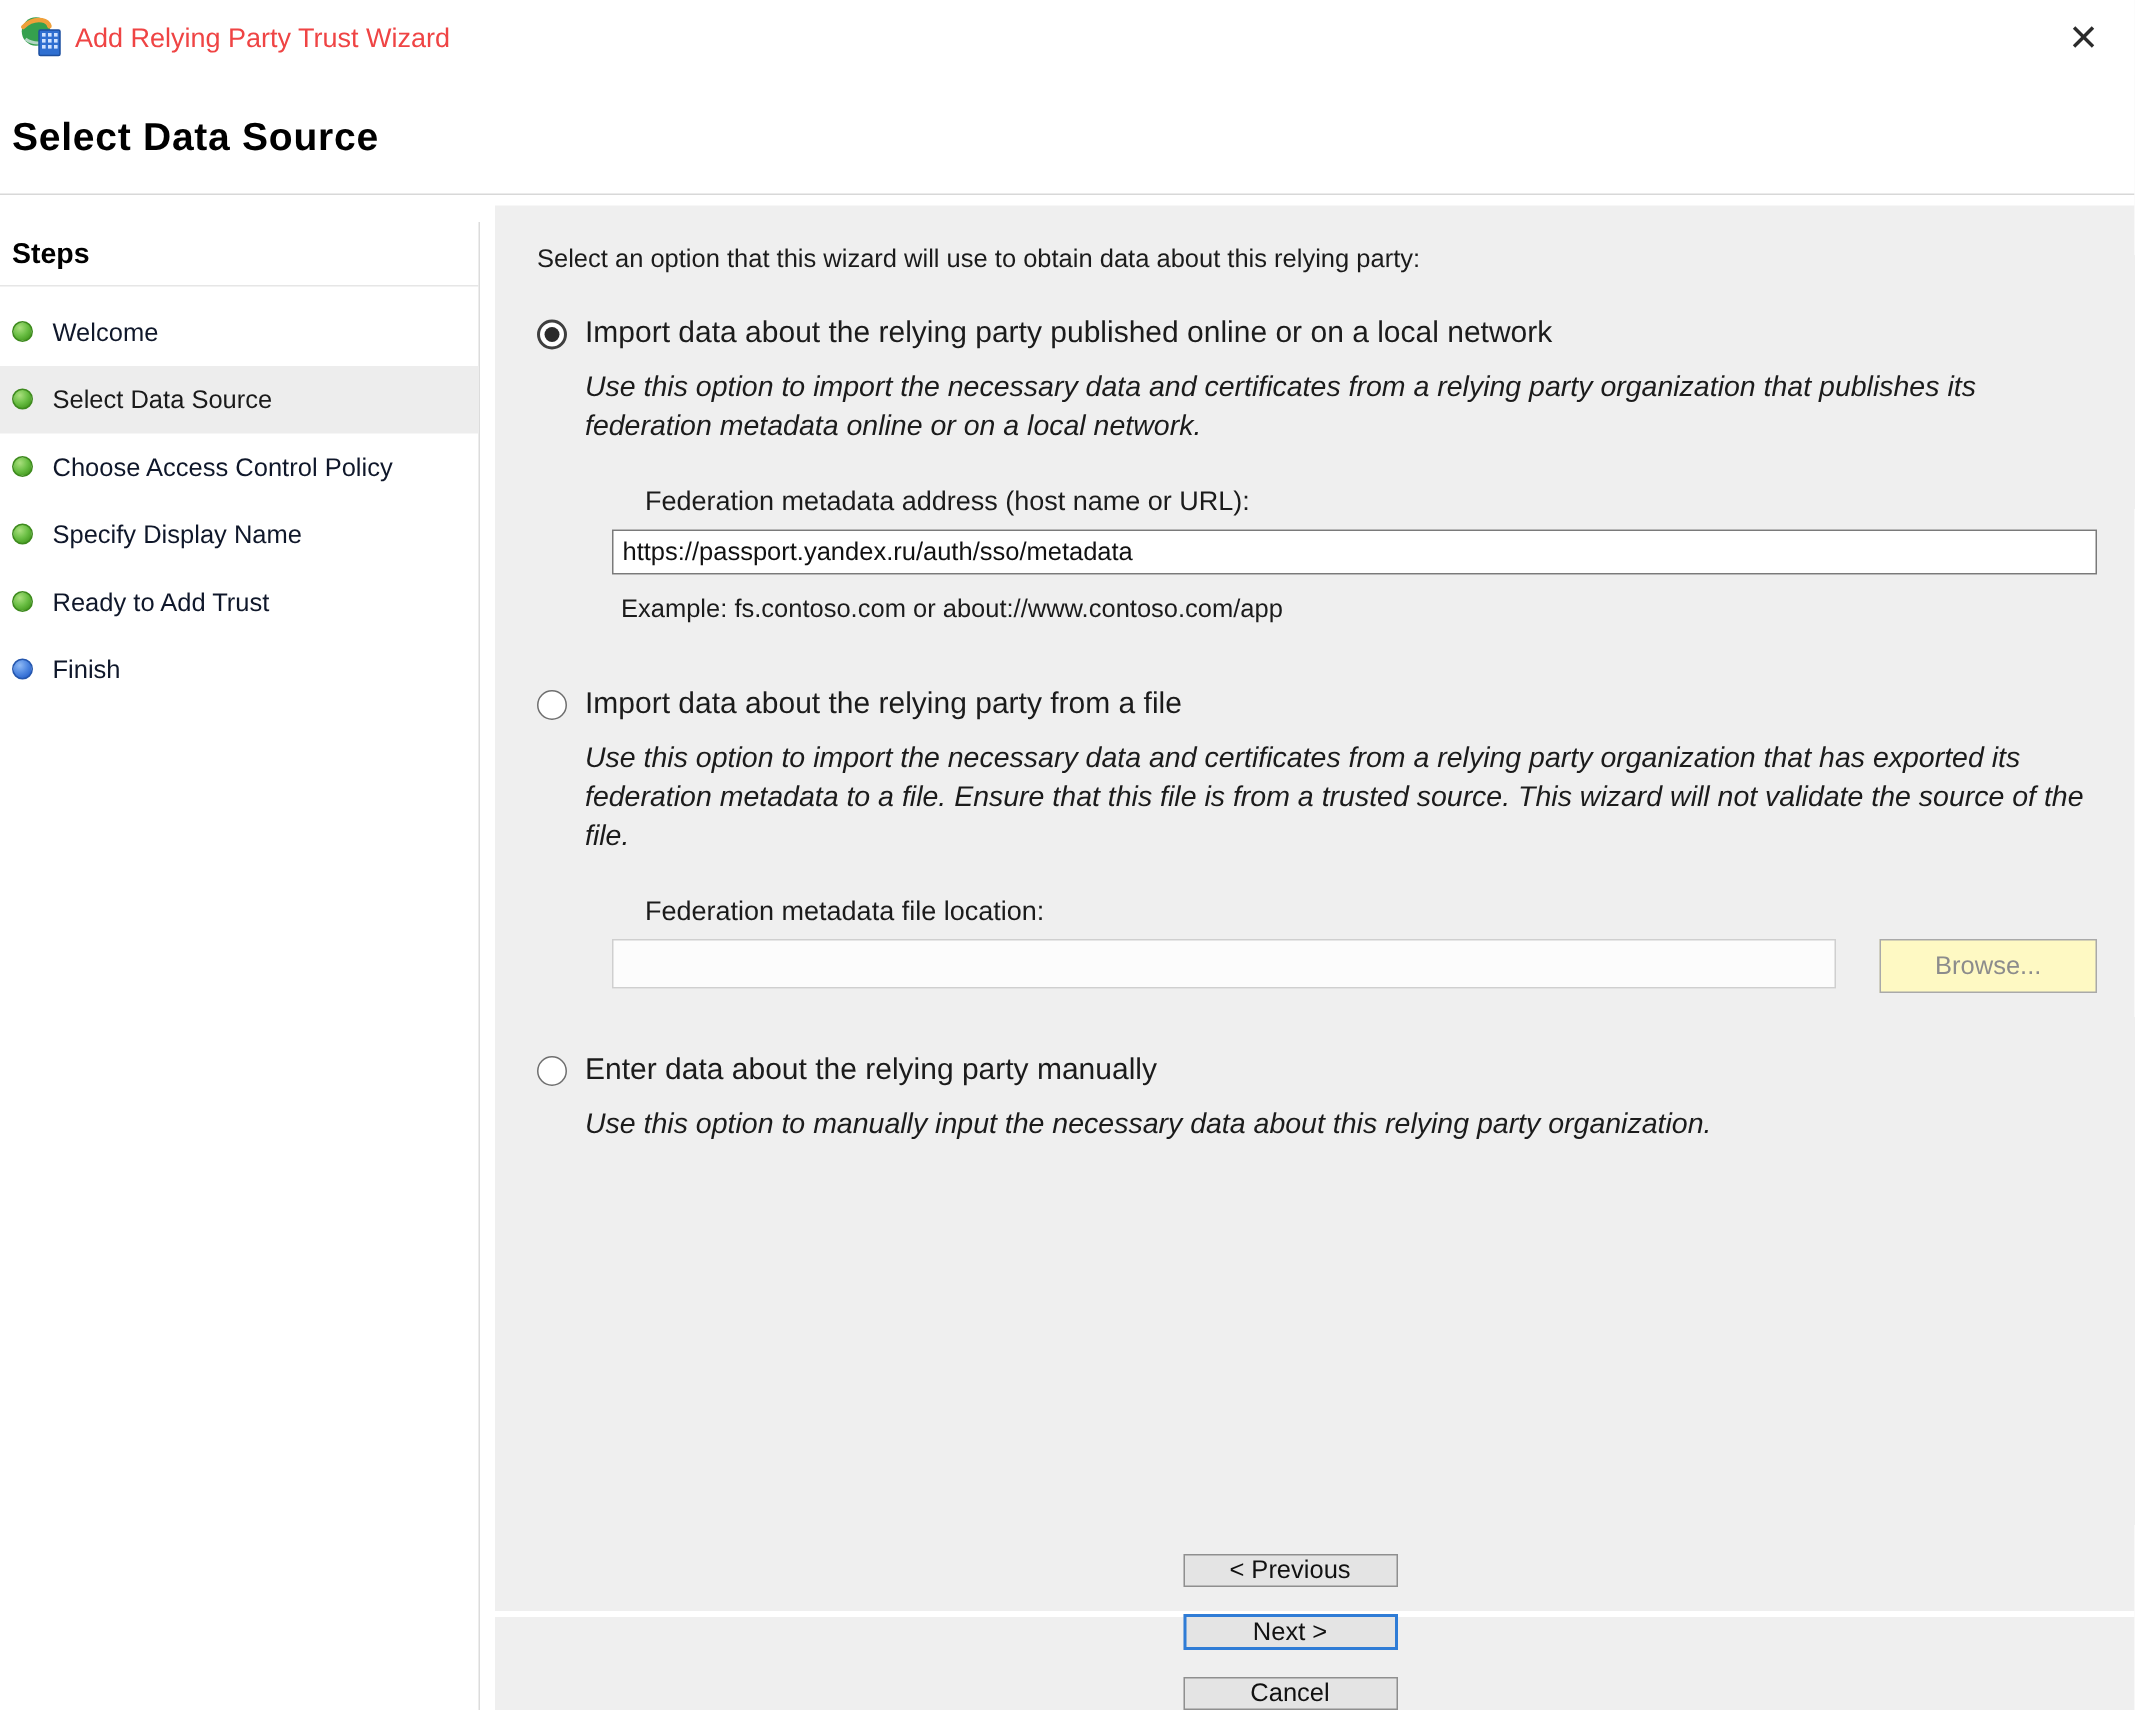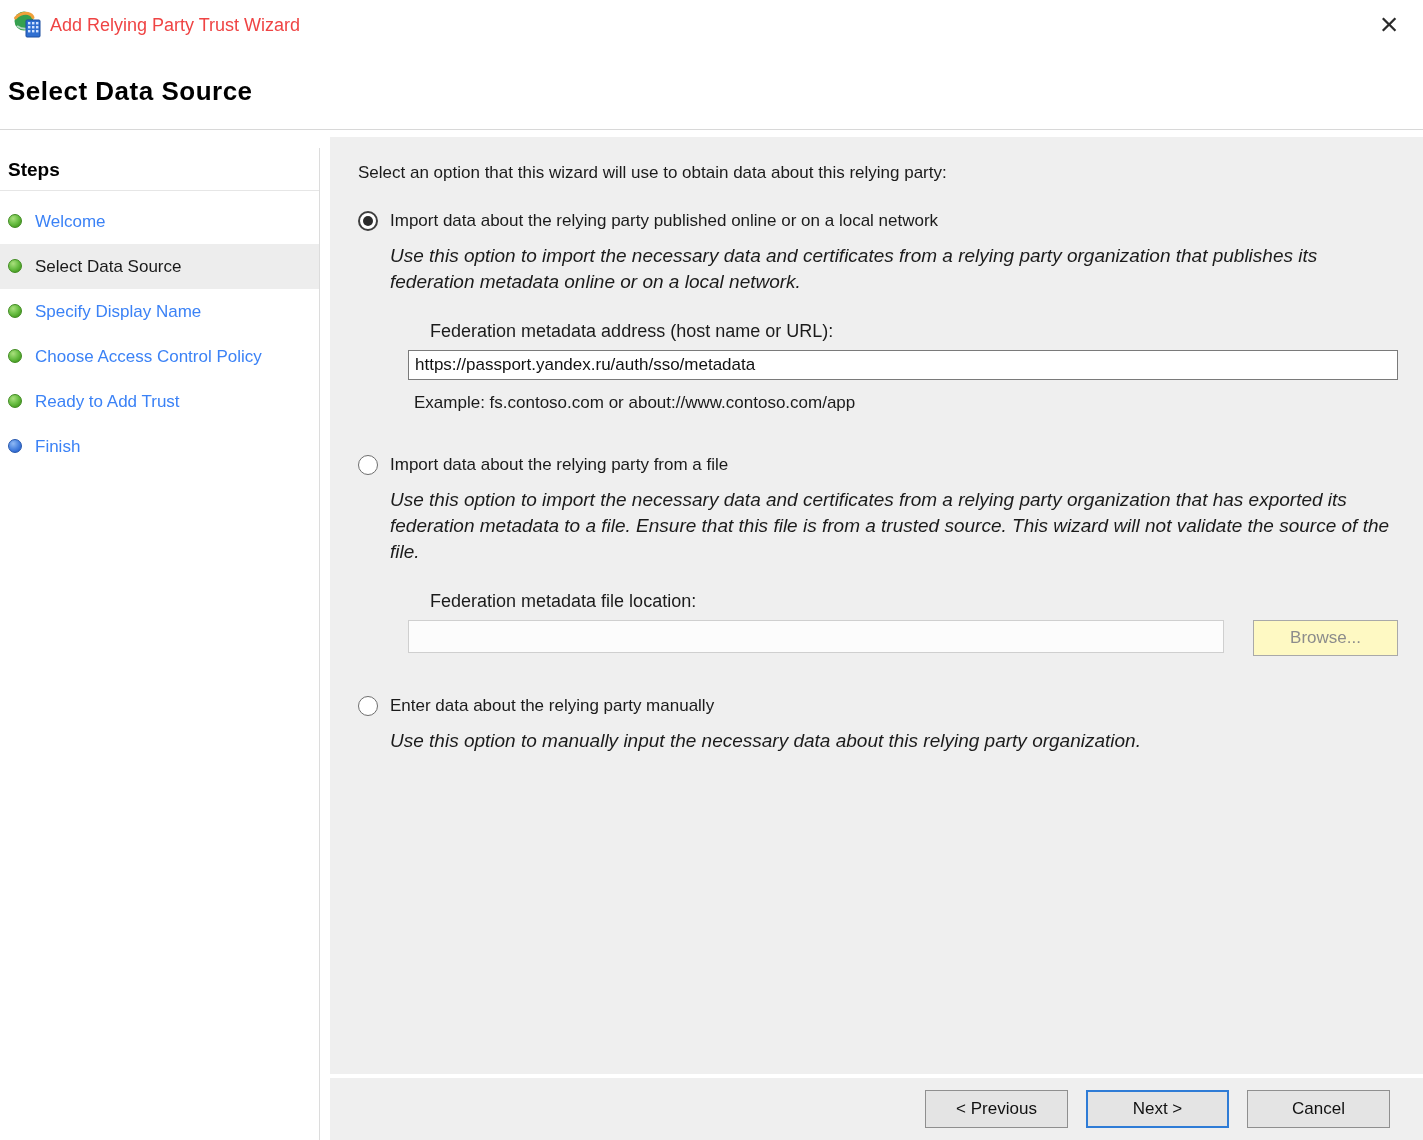--- a/index.html
+++ b/index.html
@@ -21,35 +21,35 @@
                 color:#000; letter-spacing:0.5px; }
   .header-rule { position:absolute; left:0; right:0; top:129px; height:1px; background:#d8d8d8; }
 
   
   .sidebar { position:absolute; left:0; top:148px; bottom:0; width:320px;
              background:#fff; border-right:1px solid #dcdcdc; }
   .steps-heading { font-size:19px; font-weight:700; color:#000;
                    padding:11px 0 9px 8px; border-bottom:1px solid #e6e6e6; }
   .steps-list { list-style:none; padding-top:8px; }
   .step-item { display:flex; align-items:flex-start; gap:13px; padding:11px 8px 11px 8px;
-               font-size:17px; color:#3b82f6; line-height:23px; cursor:default; }
+               font-size:17px; color:#0f172a; line-height:23px; cursor:default; }
   .step-item.current { background:#ededed; color:#1a1a1a; }
   .step-label { max-width:228px; }
   .dot { width:14px; height:14px; border-radius:50%; margin-top:4px; flex-shrink:0; }
   .dot.done { background:radial-gradient(circle at 35% 30%, #aadf7e 0%, #6cc046 45%, #479d22 80%);
               border:1px solid #3e8a1e; }
   .dot.upcoming { background:radial-gradient(circle at 35% 30%, #8fb9f4 0%, #5189e2 45%, #2b66cf 80%);
                   border:1px solid #2456ad; }
 
   
   .main { position:absolute; left:330px; top:137px; right:0; bottom:66px;
           background:#efefef; padding:26px 24px 0 28px; }
   .intro { font-size:17px; margin-bottom:28px; }
 
-  .option-row { display:flex; align-items:center; gap:12px; font-size:17px; cursor:default; }
+  .option-row { display:flex; align-items:center; gap:12px; font-size:20px; cursor:default; }
   .radio { width:20px; height:20px; border-radius:50%; background:#fff;
            border:1px solid #6e6e6e; flex-shrink:0; position:relative; }
   .radio.selected { border:2px solid #3f3f3f; }
   .radio.selected::after { content:""; position:absolute; left:50%; top:50%;
            width:10px; height:10px; border-radius:50%; background:#2b2b2b;
            transform:translate(-50%,-50%); }
 
   .desc { font-size:19px; line-height:26px; margin:12px 0 0 32px; max-width:1010px;font-style:italic; }
   .field-label { font-size:18px; margin:26px 0 0 72px; }
   .url-input { display:block; margin:8px 0 0 50px; width:990px; height:30px;
@@ -63,21 +63,21 @@
                 font-size:17px; font-family:"Liberation Sans", sans-serif; padding:0 6px; }
   .browse-btn { margin-left:29px; width:145px; height:36px; background:#fef9c3;
                 border:1px solid #a9a9a9; color:#8c8c8c; font-size:17px;
                 font-family:"Liberation Sans", sans-serif; }
 
   .opt3 { margin-top:40px; }
 
   
   .footer-bar { position:absolute; left:330px; right:0; bottom:0; height:62px;
                 background:#efefef; display:flex; align-items:center;
-                justify-content:flex-end; gap:18px; padding-right:33px; }
+                justify-content:flex-end; gap:18px; padding-right:33px;flex-direction:column; }
   .btn { width:143px; height:38px; background:#e4e4e4; border:1px solid #8f8f8f;
          font-size:17px; color:#111; font-family:"Liberation Sans", sans-serif; }
   .btn.default { border:2px solid #2f7cd6; }
 </style>
 </head>
 <body>
 
 <div class="titlebar">
   <svg class="app-icon" viewBox="0 0 30 30">
     <circle cx="11" cy="12" r="9.5" fill="#35a04e"></circle>
@@ -109,25 +109,25 @@
     <li class="step-item">
       <span class="dot done"></span>
       <span class="step-label">Welcome</span>
     </li>
     <li class="step-item current">
       <span class="dot done"></span>
       <span class="step-label">Select Data Source</span>
     </li>
     <li class="step-item">
       <span class="dot done"></span>
-      <span class="step-label">Specify Display Name</span>
+      <span class="step-label">Choose Access Control Policy</span>
     </li>
     <li class="step-item">
       <span class="dot done"></span>
-      <span class="step-label">Choose Access Control Policy</span>
+      <span class="step-label">Specify Display Name</span>
     </li>
     <li class="step-item">
       <span class="dot done"></span>
       <span class="step-label">Ready to Add Trust</span>
     </li>
     <li class="step-item">
       <span class="dot upcoming"></span>
       <span class="step-label">Finish</span>
     </li>
   </ul>

